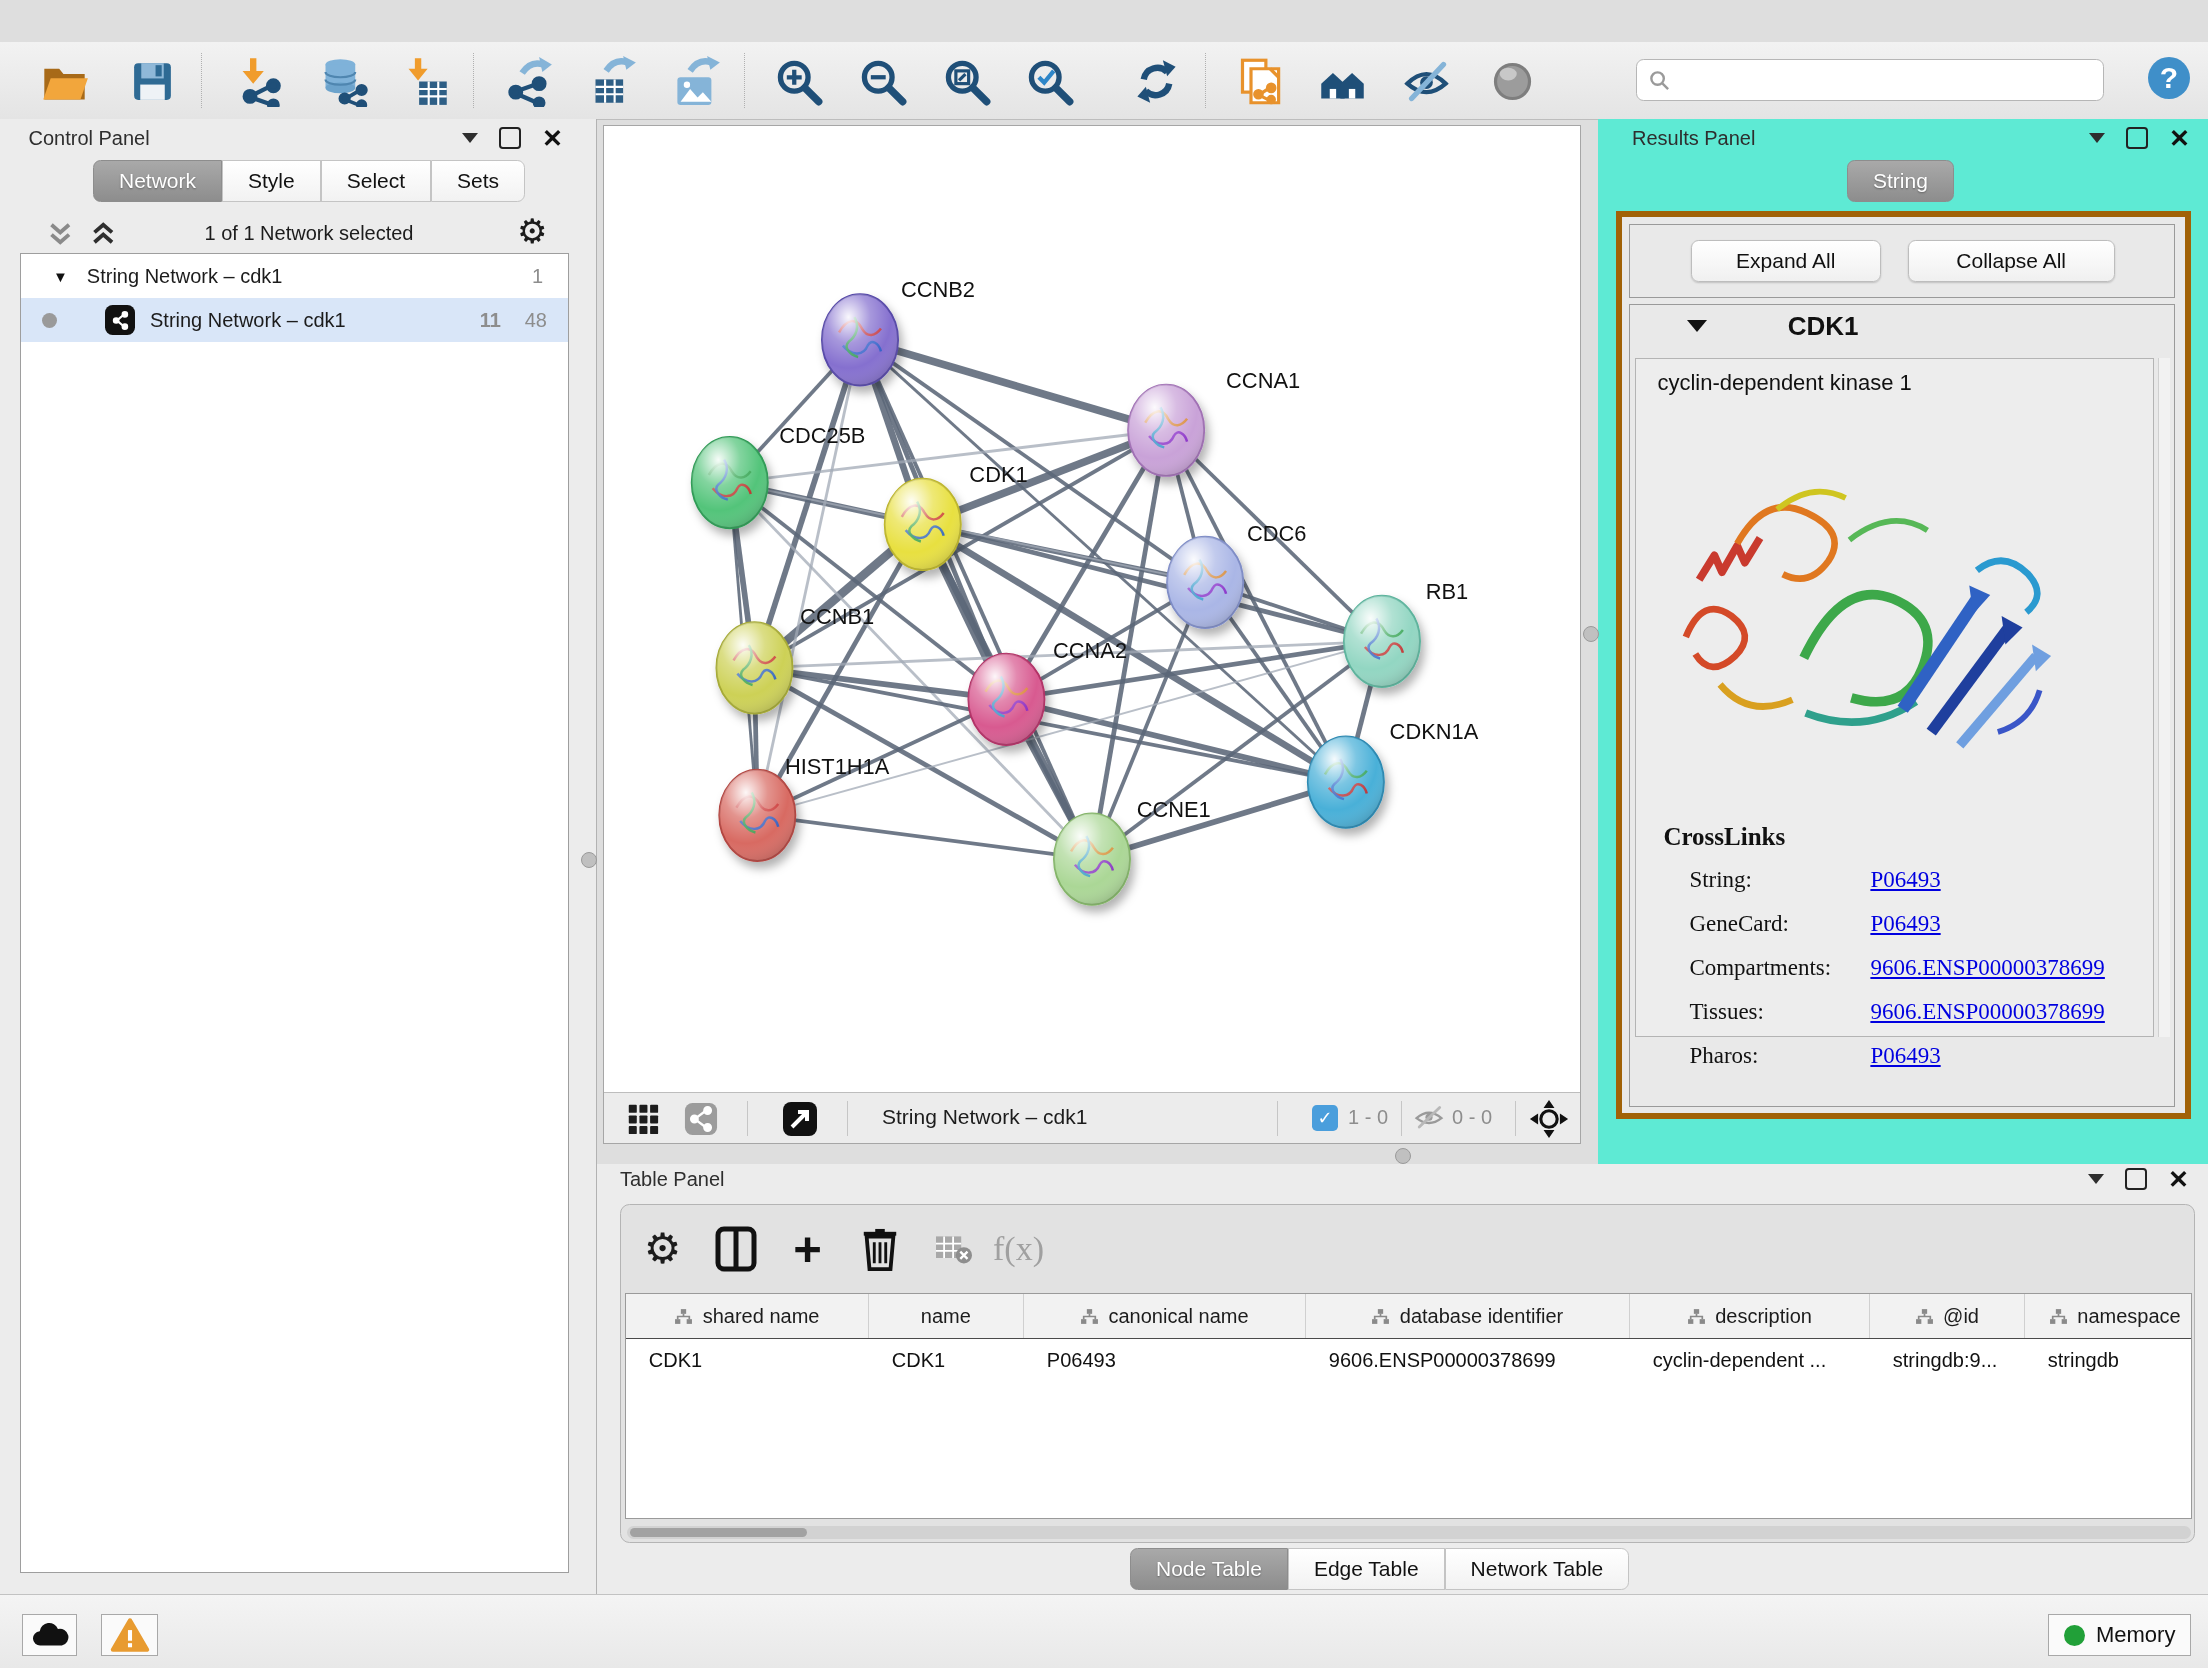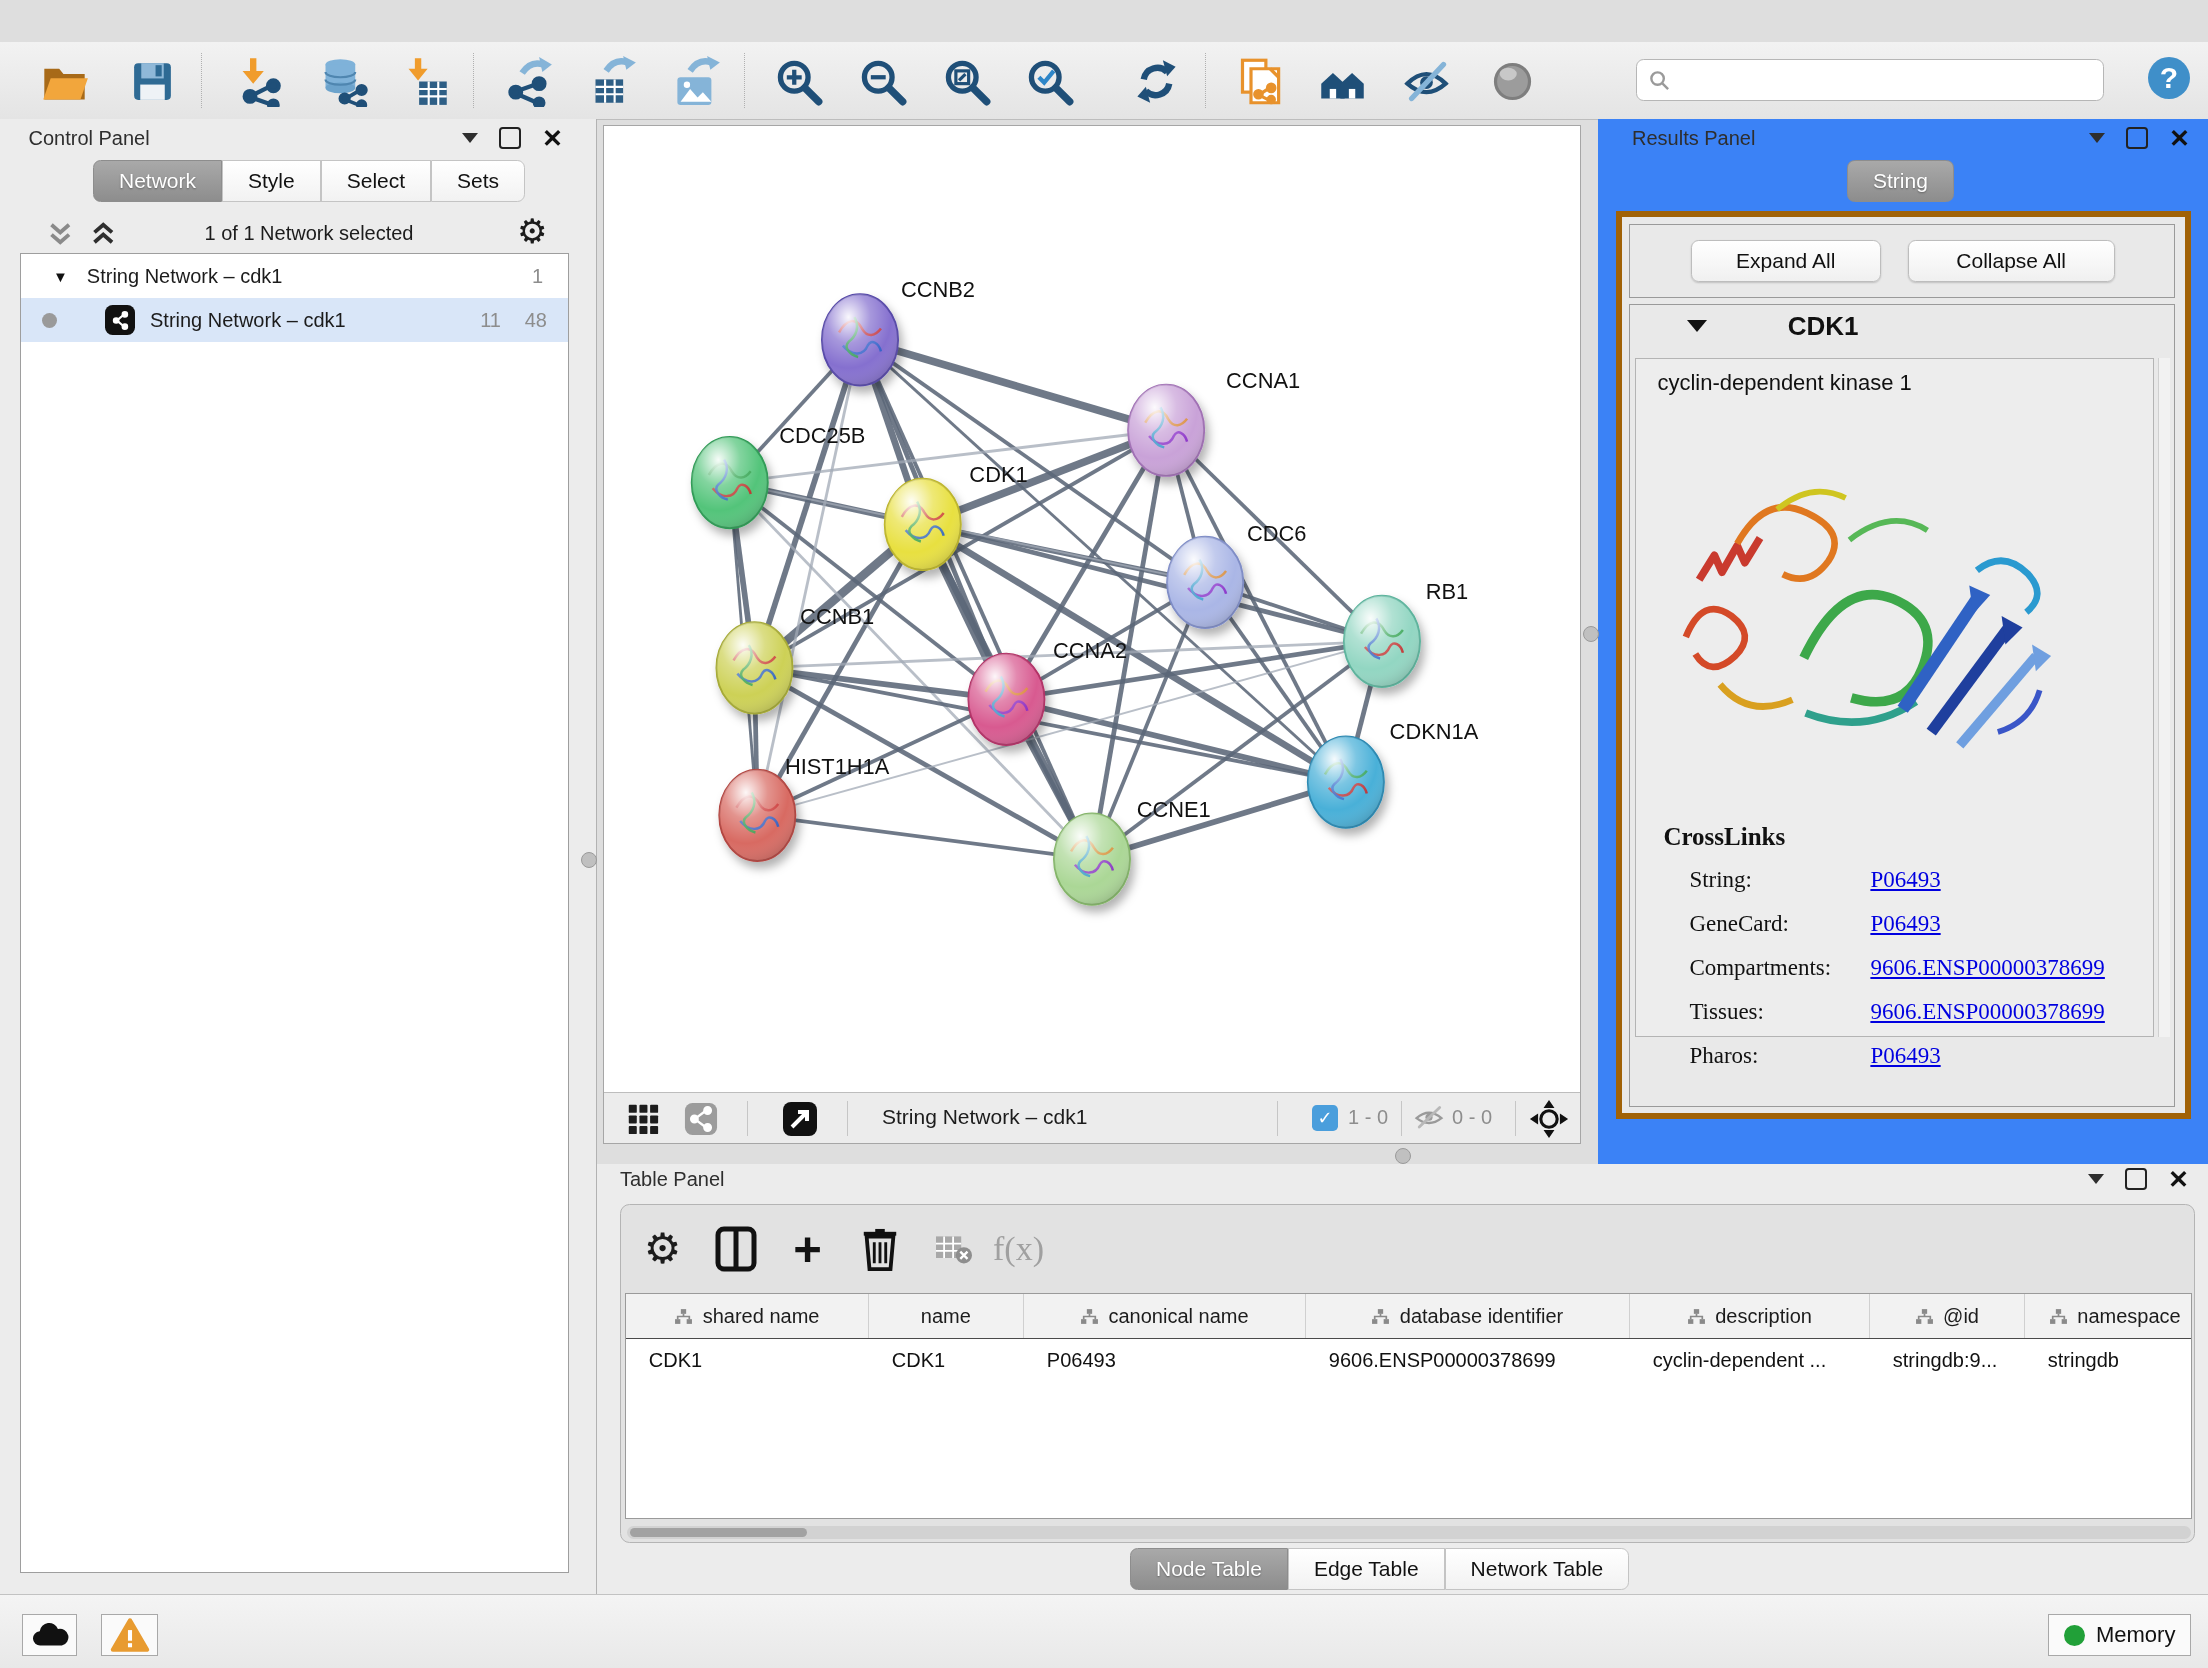--- a/index.html
+++ b/index.html
@@ -32,21 +32,21 @@
   .tree-row.selected{background:#d9e6f8;}
   .tree-count{position:absolute;color:#8d8d8d;font-size:20px;}
   .share-badge{width:30px;height:30px;background:#111;border-radius:7.6px;display:flex;align-items:center;justify-content:center;}
   
   #net-container{left:603px;top:125px;width:978px;height:1019px;background:#ffffff;border:1px solid #a6a6a6;box-sizing:border-box;}
   #net-svg{position:absolute;left:0;top:0;width:976px;height:966px;}
   #net-toolbar{position:absolute;left:0;top:966px;width:976px;height:50px;background:#ececec;border-top:1px solid #bdbdbd;}
   .nt-sep{position:absolute;top:7.6px;height:35px;width:0;border-left:1px solid #c6c6c6;}
   .gray-num{color:#8d8d8d;font-size:20px;}
   
-  #results-panel{left:1598px;top:119px;width:611px;height:1045px;background:#3b82f6;}
+  #results-panel{left:1598px;top:119px;width:611px;height:1045px;background:#5eead4;}
   #rp-outer{position:absolute;left:18px;top:92px;width:563px;height:896px;border:6px solid #a16207;background:#e9e9e9;}
   .rp-box{position:absolute;left:6.7px;width:546px;border:1.9px solid #9a9a9a;background:#e9e9e9;box-sizing:border-box;}
   .rp-btn{height:40px;background:linear-gradient(#ffffff,#f0f0f0);border:1px solid #bdbdbd;border-radius:7.6px;font-size:21px;color:#111;display:flex;align-items:center;justify-content:center;box-shadow:0 1px 1.9px rgba(0,0,0,.18);}
   #rp-inner{position:absolute;left:5.7px;top:53px;width:519px;height:679px;background:#ededed;border:1px solid #b4b4b4;box-sizing:border-box;}
   .xl-row{position:relative;height:44px;font-family:"Liberation Serif",serif;font-size:23px;color:#111;}
   .xl-label{position:absolute;left:53px;top:7.6px;}
   .xl-link{position:absolute;left:234px;top:7.6px;color:#0000e0;text-decoration:underline;cursor:pointer;}
   
   #table-panel{left:597px;top:1164px;width:1611px;height:430px;background:#ececec;}
   #tp-box{position:absolute;left:23px;top:40px;width:1575px;height:339px;background:#e2e2e2;border:1px solid #b4b4b4;border-radius:9.5px;box-sizing:border-box;}
@@ -278,21 +278,21 @@
           <svg viewBox="0 0 24 24" width="21" height="21">
               <g stroke="#fff" stroke-width="2.4" fill="#fff">
                 <circle cx="7" cy="12" r="2.6"></circle>
                 <circle cx="17" cy="5" r="2.6"></circle>
                 <circle cx="17" cy="19" r="2.6"></circle>
                 <path d="M9 11l6-5M9 13l6 5" fill="none"></path>
               </g>
             </svg>
         </span>
         <span style="margin-left:15px;">String Network – cdk1</span>
-        <span class="tree-count" style="right:67px;">11</span>
+        <span class="tree-count" style="right:67px;font-weight:bold;">11</span>
         <span class="tree-count" style="right:21px;">48</span>
       </div>
     </div>
   </div>
 
   <div id="net-container" class="abs">
     <svg id="net-svg" viewBox="0 0 1026 1016">
       <defs>
         <radialGradient id="ballOverlay" cx="0.35" cy="0.25" r="0.9">
           <stop offset="0" stop-color="#ffffff" stop-opacity="0.95"></stop>

